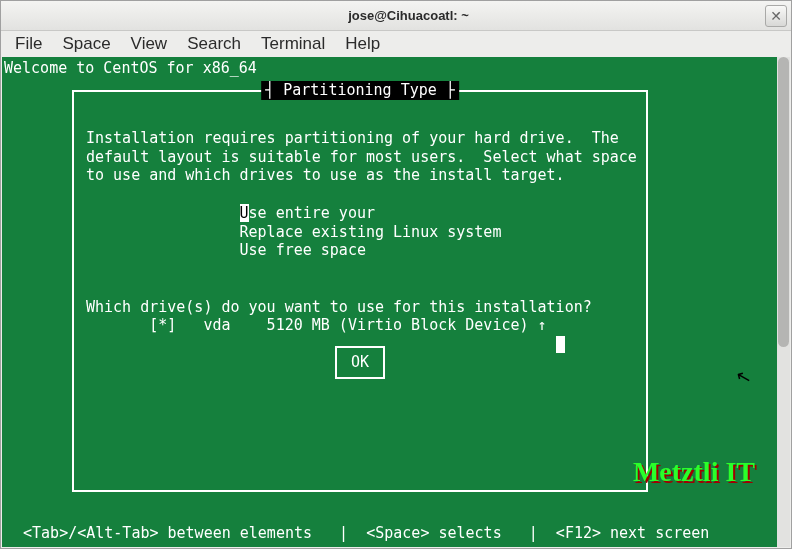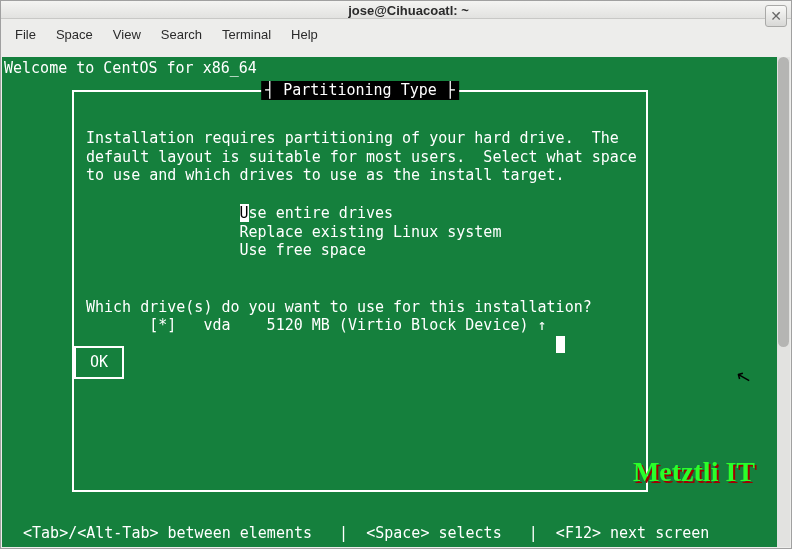--- a/index.html
+++ b/index.html
@@ -15,25 +15,25 @@
   }
   .window {
     position: absolute;
     top: 0; left: 0;
     width: 792px;
     height: 549px;
     background: #ededeb;
     border: 1px solid #a0a0a0;
   }
   .titlebar {
-    height: 18px;
+    height: 30px;
     background: linear-gradient(#f4f4f2, #e2e2e0);
     border-bottom: 1px solid #c8c8c6;
     display: flex;
-    align-items: flex-end;
+    align-items: center;
     justify-content: center;
     position: relative;
     padding-left: 25px;
   }
   .titlebar-text {
     font-weight: bold;
     font-size: 13px;
     color: #2b2b2b;
   }
   .close-btn {
@@ -52,21 +52,21 @@
     color: #666;
     cursor: pointer;
   }
   .menubar {
     height: 26px;
     background: #ededeb;
     display: flex;
     align-items: flex-end;
     padding: 0 6px;
     gap: 4px;
-    font-size: 13px;
+    font-size: 17px;
     color: #2b2b2b;
   }
   .menubar span {
     padding: 3px 8px;
     cursor: pointer;
   }
   .terminal {
     position: absolute;
     top: 56px;
     left: 1px;
@@ -139,20 +139,21 @@
     height: 17px;
     background: #fff;
     vertical-align: middle;
   }
   .btns {
     position: absolute;
     top: 254px;
     left: 0;
     width: 100%;
     display: flex;
+    justify-content: center;
     gap: 44px;
   }
   .tui-btn {
     border: 2px solid #fff;
     padding: 5px 14px;
     cursor: pointer;
   }
   .footer {
     position: absolute;
     bottom: 4px;
@@ -201,21 +202,21 @@
   <div class="terminal">
     <div class="welcome">Welcome to CentOS for x86_64</div>
 
     <div class="box-frame">
       <div class="box-title">┤ <span>Partitioning Type</span> ├</div>
       <div class="box-content">
 <span>Installation requires partitioning of your hard drive.  The</span>
 <span>default layout is suitable for most users.  Select what space</span>
 <span>to use and which drives to use as the install target.</span>
 
-<span class="opt-row">                 <span class="opt-hl">U</span><span>se entire drives</span></span><span class="opt-row">                 <span>Replace existing Linux system</span></span><span class="opt-row">                 <span>Use free space</span></span>
+<span class="opt-row">                 <span class="opt-hl">U</span><span>se entire your</span></span><span class="opt-row">                 <span>Replace existing Linux system</span></span><span class="opt-row">                 <span>Use free space</span></span>
 
 <span>Which drive(s) do you want to use for this installation?</span>
 <span class="drive-line">       <span>[*]   vda    5120 MB (Virtio Block Device) ↑</span></span><span class="drive-line">                                                    <span class="cursor-block"></span></span>
       </div>
       <div class="btns">
         <div class="tui-btn"><span>OK</span></div>
       </div>
     </div>
 
     <div class="brand">Metztli IT</div>

